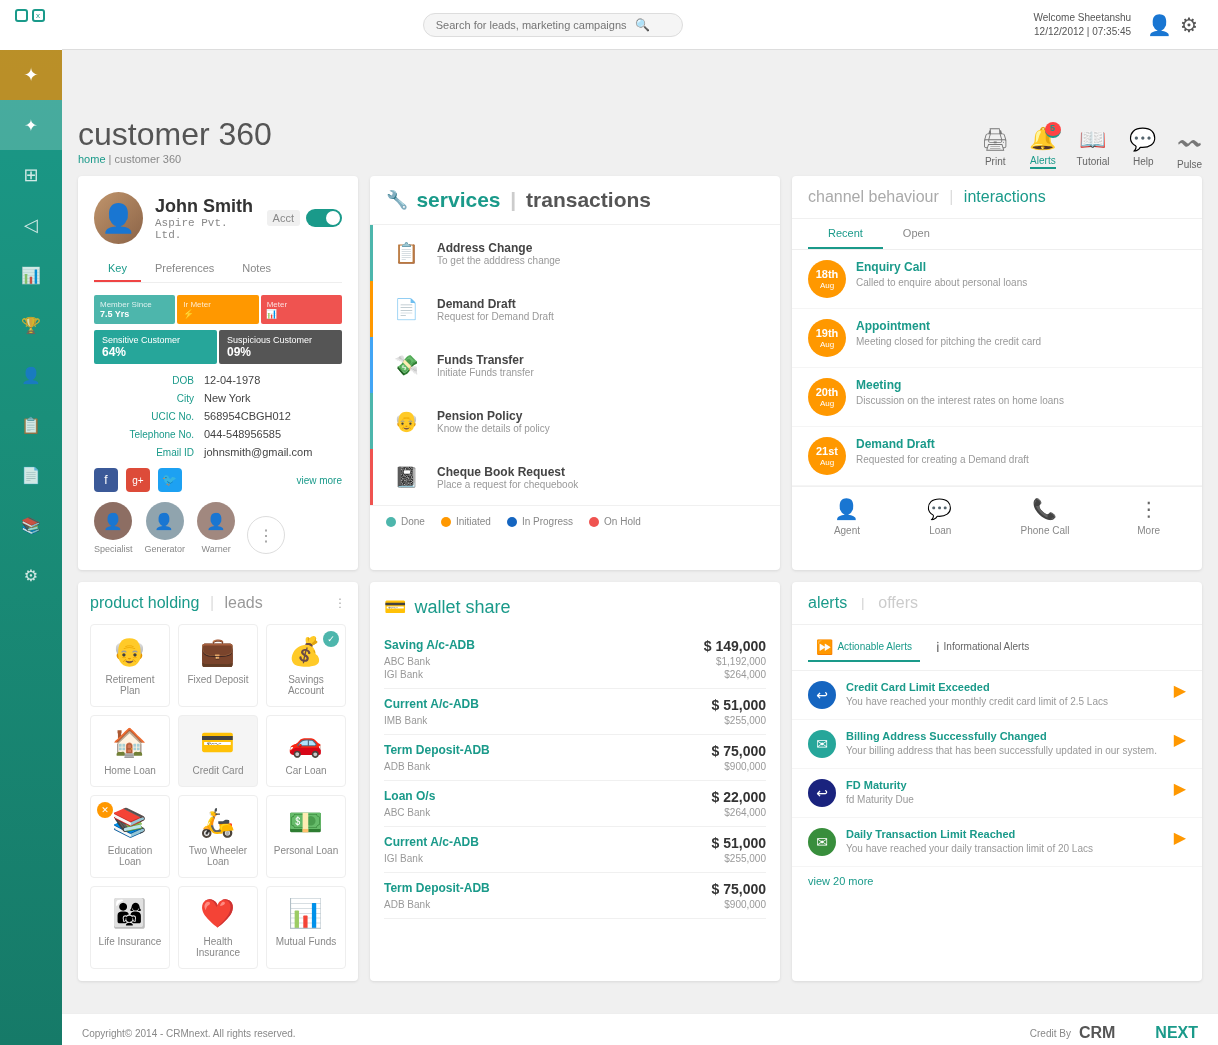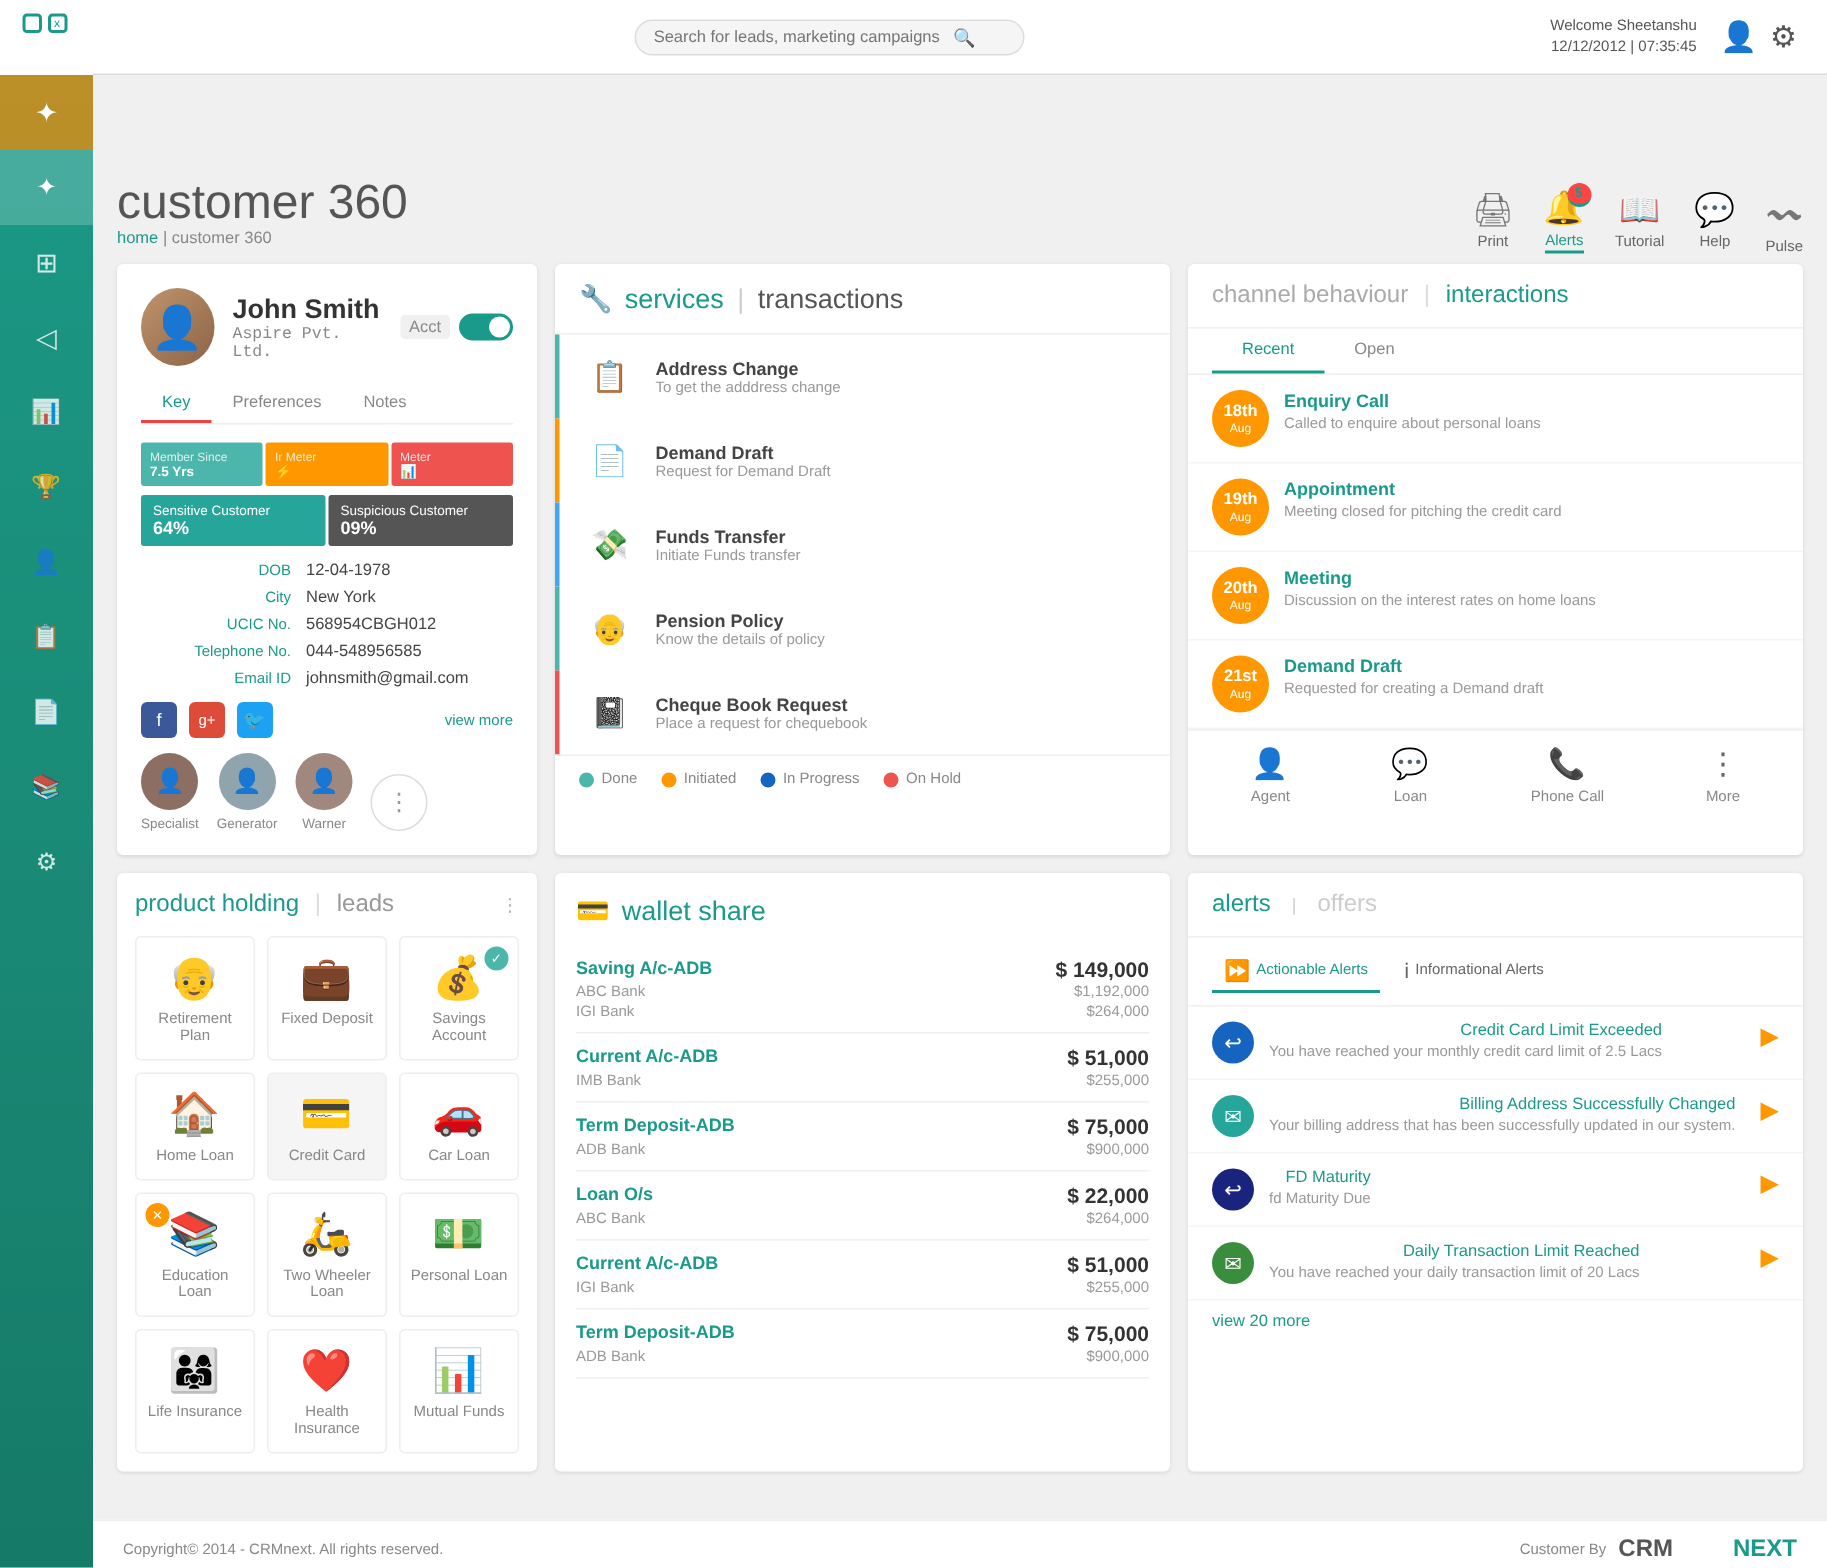--- a/index.html
+++ b/index.html
@@ -65,21 +65,21 @@
     .view-more-link { color: #1a9a8a; font-size: 10px; margin-left: auto; cursor: pointer; text-decoration: none; }
 
     .contacts-row { display: flex; gap: 12px; align-items: flex-end; margin-top: 8px; }
     .contact-item { display: flex; flex-direction: column; align-items: center; gap: 4px; font-size: 9px; color: #888; cursor: pointer; }
     .contact-avatar { width: 38px; height: 38px; border-radius: 50%; background: #bbb; overflow: hidden; display: flex; align-items: center; justify-content: center; font-size: 16px; }
     .contact-more { width: 38px; height: 38px; border-radius: 50%; border: 1px solid #ddd; display: flex; align-items: center; justify-content: center; color: #999; font-size: 16px; cursor: pointer; }
 
     
     .services-panel { background: #fff; border-radius: 4px; box-shadow: 0 1px 3px rgba(0,0,0,0.1); overflow: hidden; }
     .services-header { padding: 12px 16px; display: flex; align-items: center; gap: 8px; border-bottom: 1px solid #f0f0f0; }
-    .services-title { font-size: 18px; font-weight: 400; }
+    .services-title { font-size: 21px; font-weight: 700; }
     .services-title .pipe { color: #ccc; margin: 0 4px; }
     .services-title .trans { color: #555; }
     .services-title .svc { color: #1a9a8a; }
     .service-item { display: flex; align-items: center; gap: 12px; padding: 10px 16px; border-left: 3px solid transparent; cursor: pointer; }
     .service-item.green-border { border-left-color: #4db6ac; }
     .service-item.orange-border { border-left-color: #ff9800; }
     .service-item.blue-border { border-left-color: #42a5f5; }
     .service-item.red-border { border-left-color: #ef5350; }
     .service-icon { width: 36px; height: 36px; display: flex; align-items: center; justify-content: center; font-size: 20px; color: #aaa; }
     .service-text h4 { font-size: 12px; font-weight: 600; color: #444; }
@@ -142,21 +142,21 @@
     .offers-title { font-size: 16px; font-weight: 300; color: #ccc; }
     .alerts-sub-tabs { display: flex; gap: 8px; padding: 8px 16px; border-bottom: 1px solid #f0f0f0; }
     .alerts-sub-tab { display: flex; align-items: center; gap: 4px; padding: 4px 8px; font-size: 10px; color: #666; cursor: pointer; border-bottom: 2px solid transparent; }
     .alerts-sub-tab.active { color: #1a9a8a; border-bottom: 2px solid #1a9a8a; }
     .alert-item { padding: 10px 16px; border-bottom: 1px solid #f5f5f5; display: flex; gap: 10px; align-items: flex-start; cursor: pointer; }
     .alert-dot-icon { width: 28px; height: 28px; border-radius: 50%; display: flex; align-items: center; justify-content: center; color: #fff; font-size: 14px; flex-shrink: 0; }
     .alert-dot-icon.blue { background: #1565c0; }
     .alert-dot-icon.teal { background: #26a69a; }
     .alert-dot-icon.navy { background: #1a237e; }
     .alert-dot-icon.green { background: #388e3c; }
-    .alert-content h4 { font-size: 11px; font-weight: 400; color: #1a9a8a; text-align: right; }
+    .alert-content h4 { font-size: 11px; font-weight: 700; color: #1a9a8a; }
     .alert-content p { font-size: 10px; color: #999; line-height: 1.4; margin-top: 2px; }
     .alert-arrow { margin-left: auto; color: #ff9800; font-size: 16px; }
     .view-more-alerts { padding: 8px 16px; font-size: 11px; color: #1a9a8a; cursor: pointer; text-align: left; }
 
     
     .footer { background: #fff; border-top: 1px solid #eee; padding: 10px 20px; display: flex; justify-content: space-between; align-items: center; font-size: 10px; color: #888; margin-top: 16px; margin-left: 62px; }
     .footer-brand { font-size: 16px; font-weight: bold; }
     .footer-brand .crm { color: #555; }
     .footer-brand .next { color: #1a9a8a; margin-left: 40px; }
   </style>
@@ -675,18 +675,18 @@
       </div>
 
       <div class="view-more-alerts">view 20 more</div>
     </div>
   </div>
 </div>
 
 <div class="footer">
   <span>Copyright© 2014 - CRMnext. All rights reserved.</span>
   <div style="display:flex; align-items:center; gap:8px;">
-    <span>Customer By</span>
+    <span>Credit By</span>
     <span class="footer-brand">
       <span class="crm">CRM</span><span class="next">NEXT</span>
     </span>
   </div>
 </div>
 
 </body></html>

